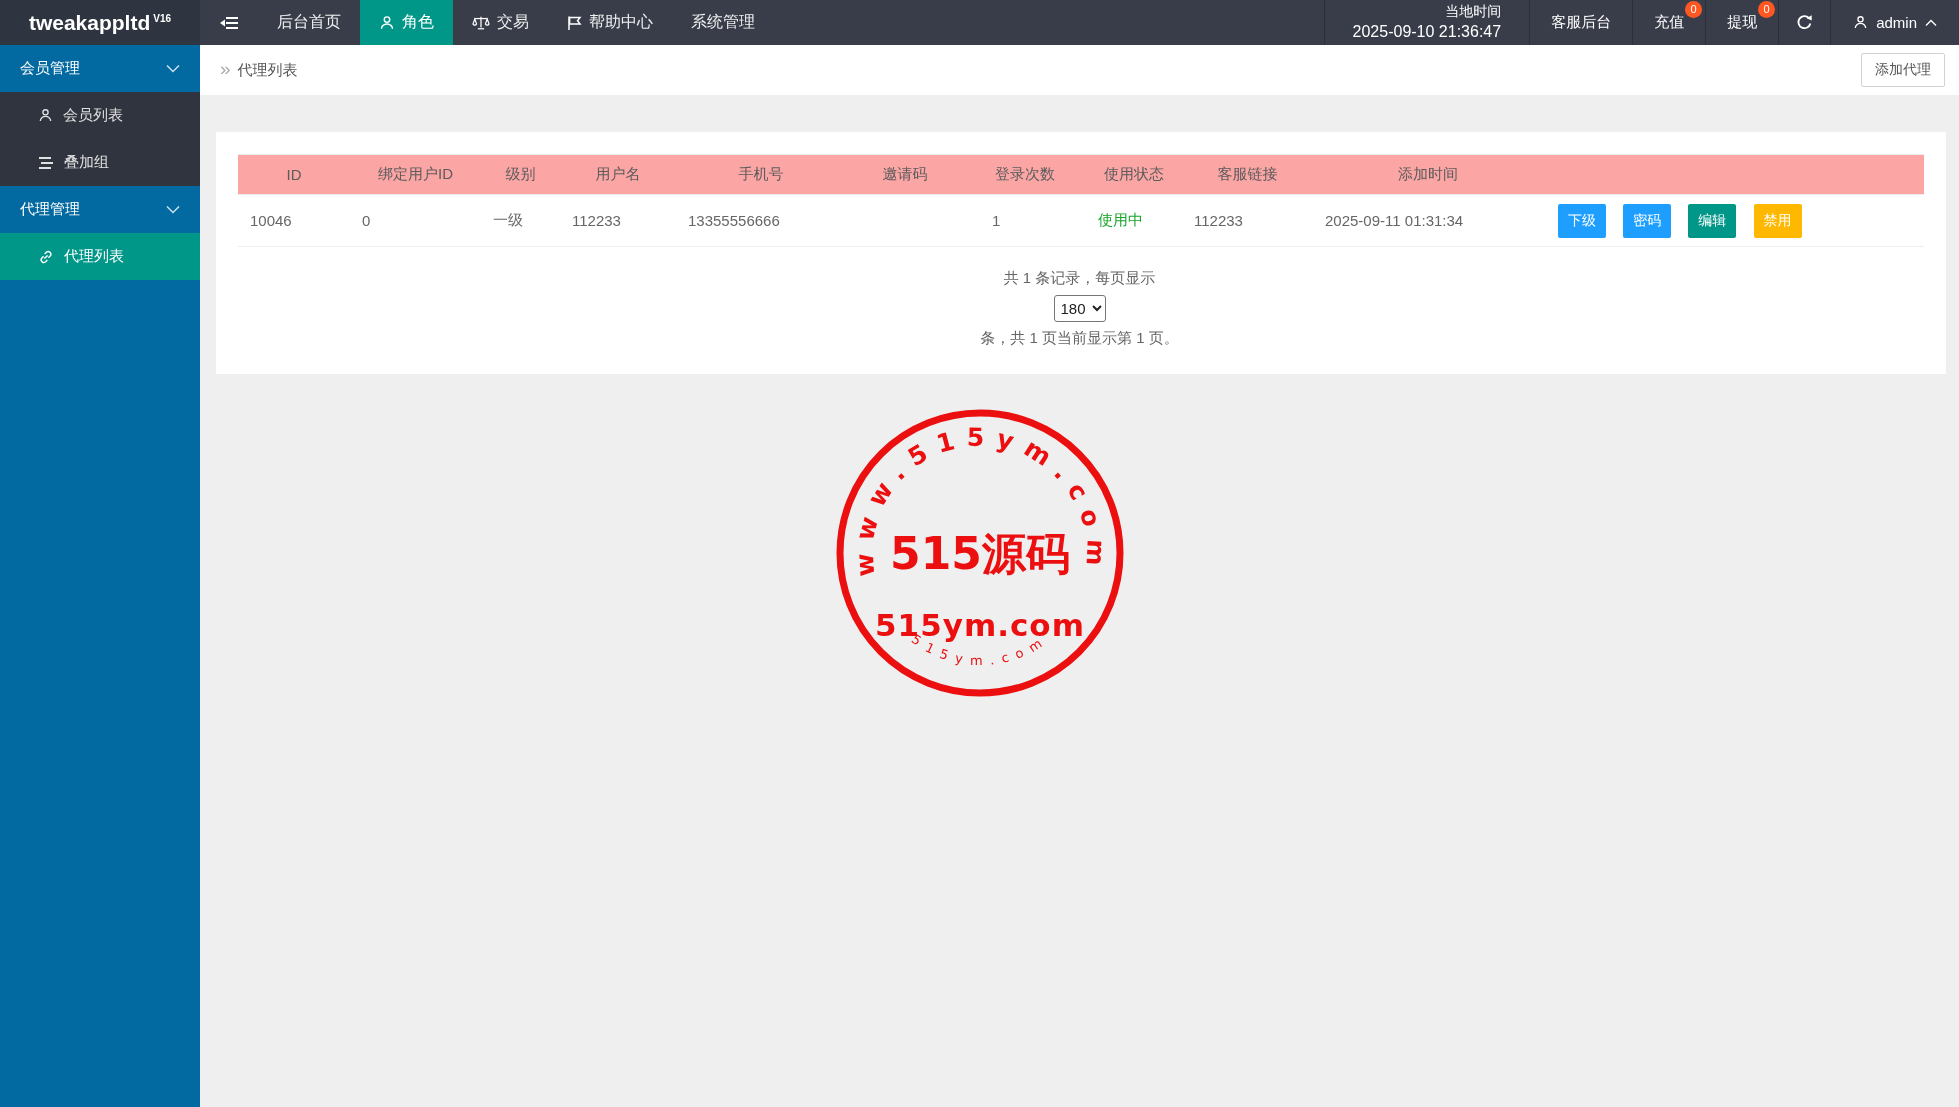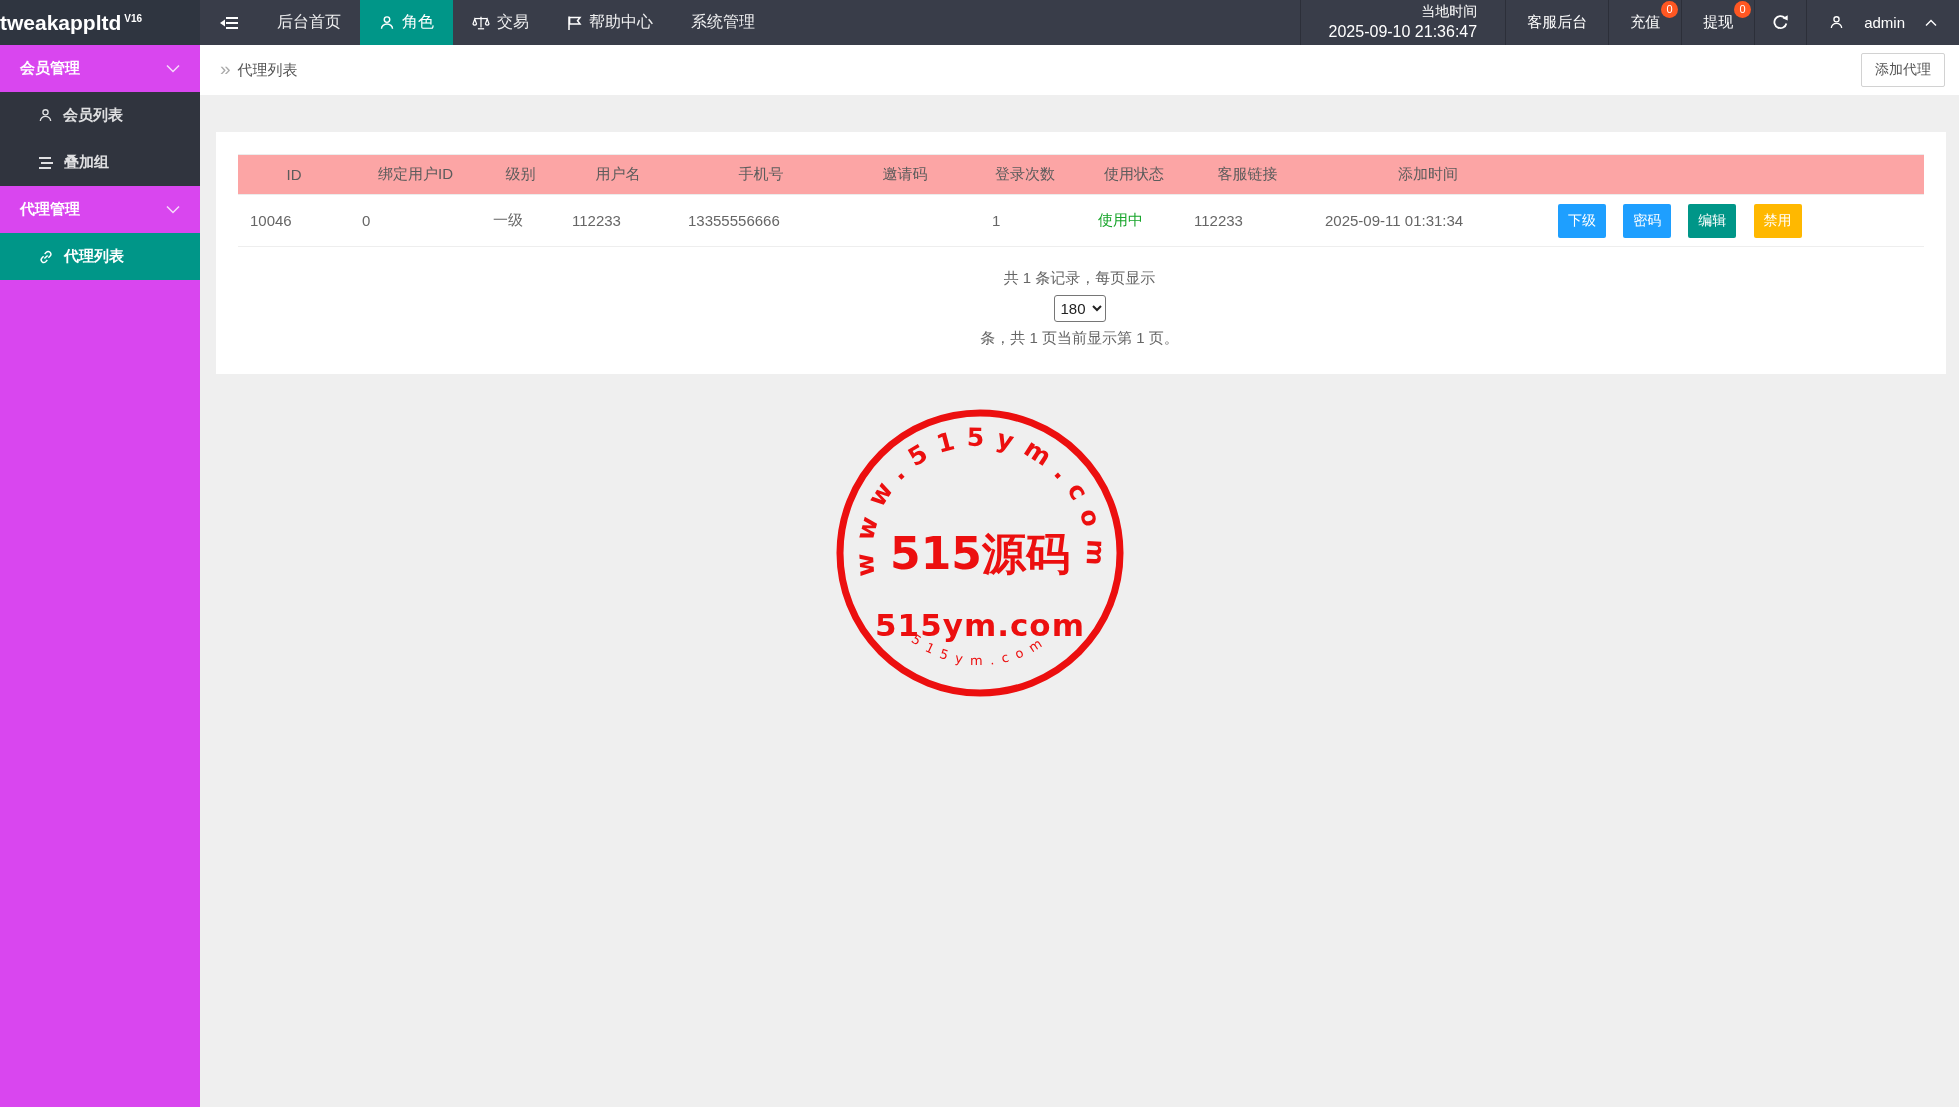--- a/index.html
+++ b/index.html
@@ -1,43 +1,43 @@
 <!DOCTYPE html>
 <html><head>
 <meta charset="utf-8">
 <style>
   * { box-sizing: border-box; margin: 0; padding: 0; }
   html,body { width:1959px; height:1107px; overflow:hidden; }
   body { background:#EFEFEF; font-family:"Liberation Sans","DejaVu Sans",sans-serif; }
 
   
   .header { height:45px; display:flex; align-items:stretch; background:#393D49; color:#fff; }
-  .logo { width:200px; background:#2F3540; display:flex; align-items:center; justify-content:flex-start;
+  .logo { width:200px; background:#2F3540; display:flex; align-items:center; justify-content:center;
           font-weight:bold; font-size:21px; color:#fff; }
   .logo sup { font-size:10px; margin:-8px 0 0 3px; }
   .spread-btn { width:58px; display:flex; align-items:center; justify-content:center; cursor:pointer; }
   .nav-item { display:flex; align-items:center; gap:7px; padding:0 19px; font-size:16px;
               color:rgba(255,255,255,.92); cursor:pointer; }
   .nav-item.active { background:#009688; color:#fff; }
   .flex-spacer { flex:1; }
   .time-block { display:flex; flex-direction:column; justify-content:center; text-align:right;
                 padding:0 28px; line-height:1.35; border-left:1px solid rgba(0,0,0,.22);
                 border-right:1px solid rgba(0,0,0,.22); }
   .time-label { font-size:14px; }
   .time-value { font-size:16px; }
   .quick-item { position:relative; display:flex; align-items:center; padding:0 21px; font-size:15px;
                 border-right:1px solid rgba(0,0,0,.22); cursor:pointer; }
   .badge { position:absolute; top:1px; right:3px; min-width:17px; height:17px; line-height:17px;
            border-radius:9px; background:#FF5722; color:#fff; font-size:11px; text-align:center; padding:0 3px; }
   .refresh-btn { width:52px; display:flex; align-items:center; justify-content:center;
                  border-right:1px solid rgba(0,0,0,.22); cursor:pointer; }
-  .user-item { display:flex; align-items:center; gap:20px; padding:0 22px; font-size:15px; cursor:pointer; }
+  .user-item { display:flex; align-items:center; gap:8px; padding:0 22px; font-size:15px; cursor:pointer; }
 
   
-  .sidebar { position:absolute; top:45px; left:0; bottom:0; width:200px; background:#d946ef;font-weight:bold; }
+  .sidebar { position:absolute; top:45px; left:0; bottom:0; width:200px; background:#0369a1; }
   .side-group-header { height:47px; display:flex; align-items:center; padding:0 20px;
                        color:#fff; font-size:15px; cursor:pointer; }
   .side-group-header .chev { margin-left:auto; opacity:.8; }
   .side-item { height:47px; display:flex; align-items:center; gap:10px; padding-left:38px;
                background:#30343E; color:rgba(255,255,255,.85); font-size:15px; cursor:pointer; }
   .side-item.active { background:#009688; color:#fff; }
 
   
   .main { position:absolute; top:45px; left:200px; right:0; bottom:0; background:#EFEFEF; }
   .crumb-bar { height:50px; background:#fff; display:flex; align-items:center; padding:0 14px 0 20px; }

